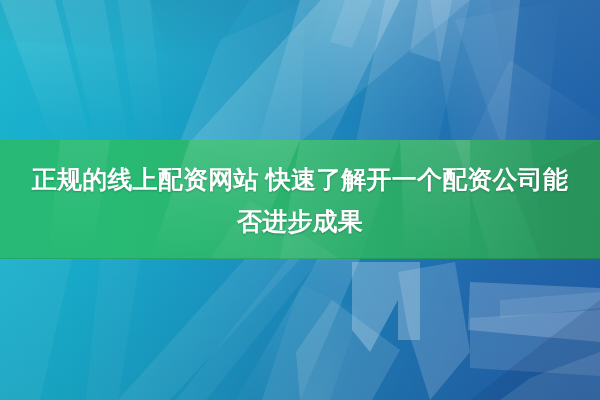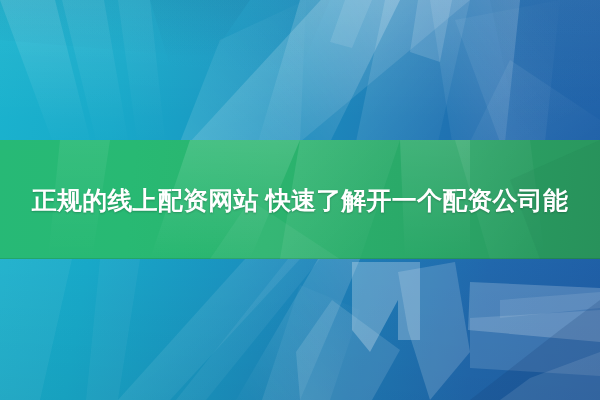--- a/index.html
+++ b/index.html
@@ -197,15 +197,16 @@
         <polygon points="60,0 110,0 92,119 48,119" fill="url(#g1)" opacity="0.45"></polygon>
         <polygon points="250,60 340,119 210,119" fill="#ffffff" opacity="0.05"></polygon>
         <polygon points="510,40 600,0 600,119 540,119" fill="#0a5c38" opacity="0.07"></polygon>
       </svg>
     </div>
     <div class="band-edge"></div>
   </div>
 
   <div class="headline">
     <div class="line">正规的线上配资网站 快速了解开一个配资公司能</div>
+    <div class="line">否进步成果</div>
   </div>
 
 </div>
 
 </body></html>

